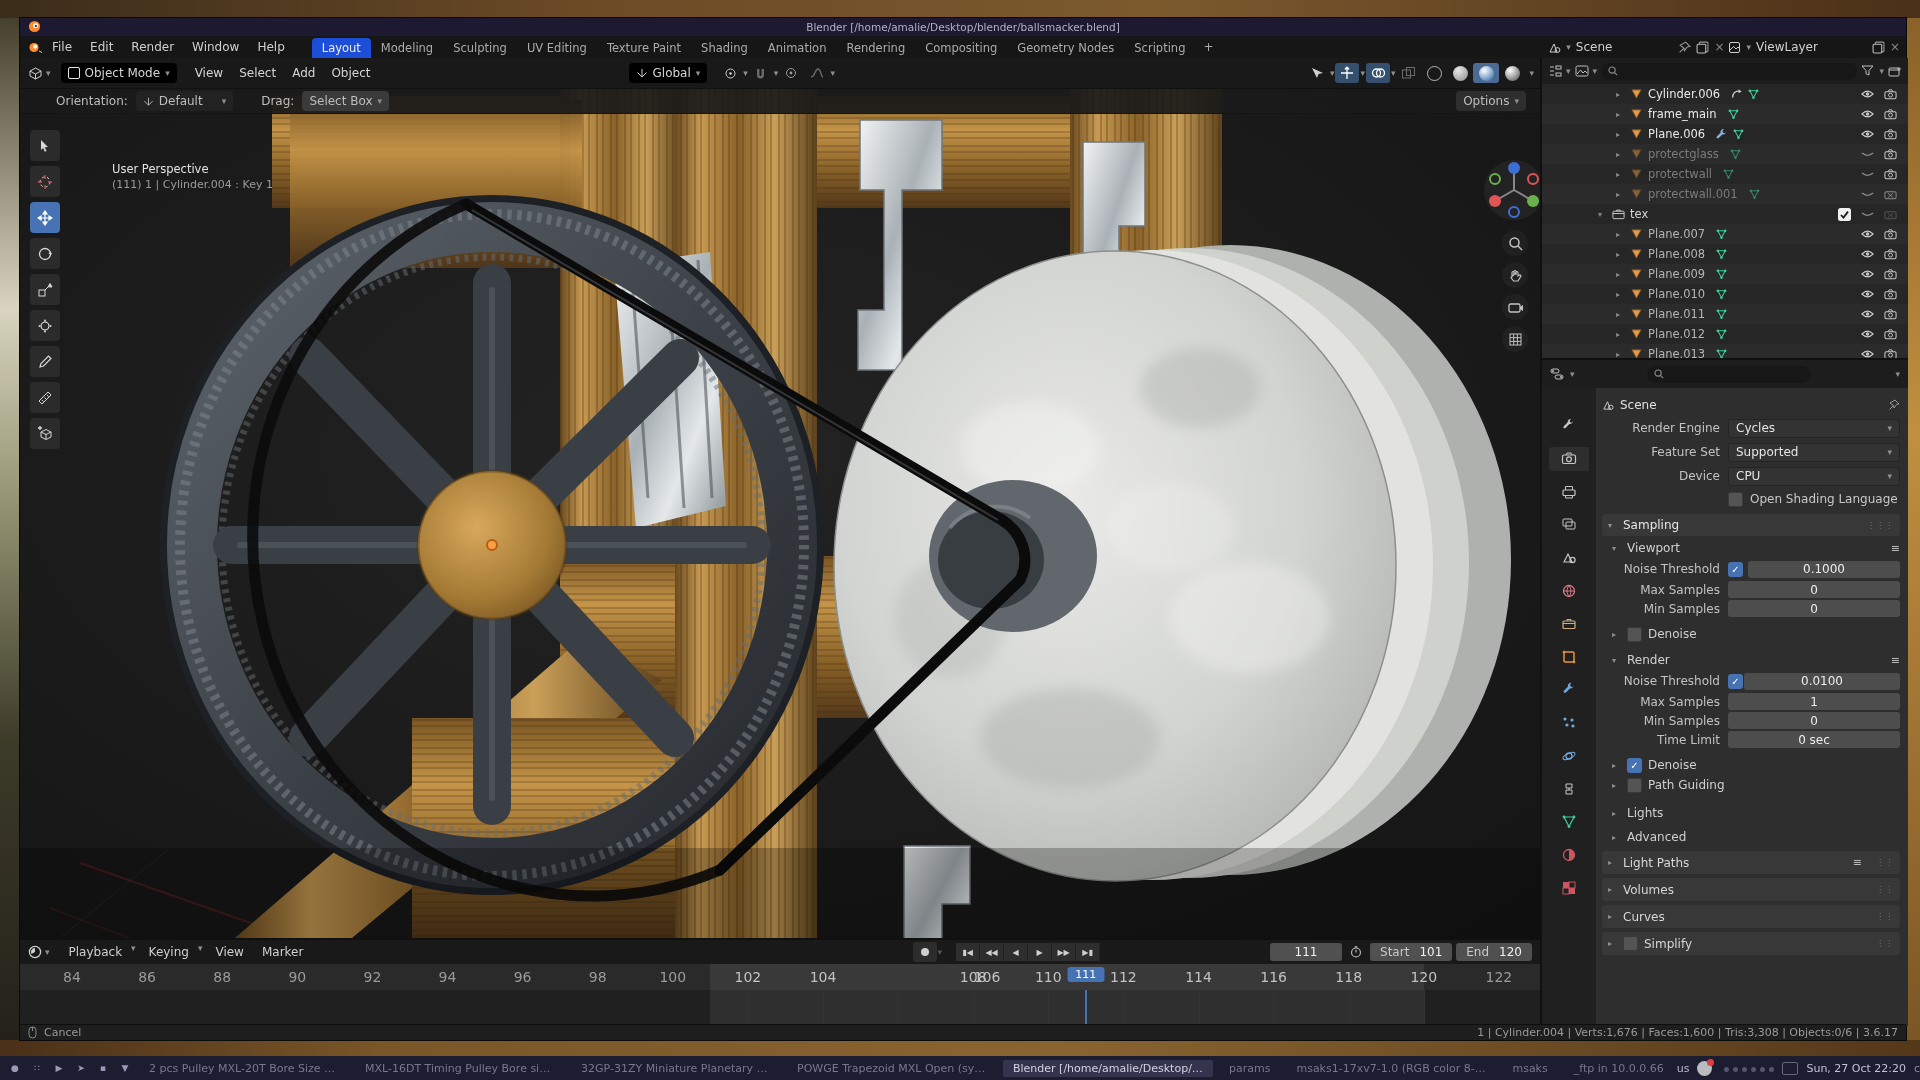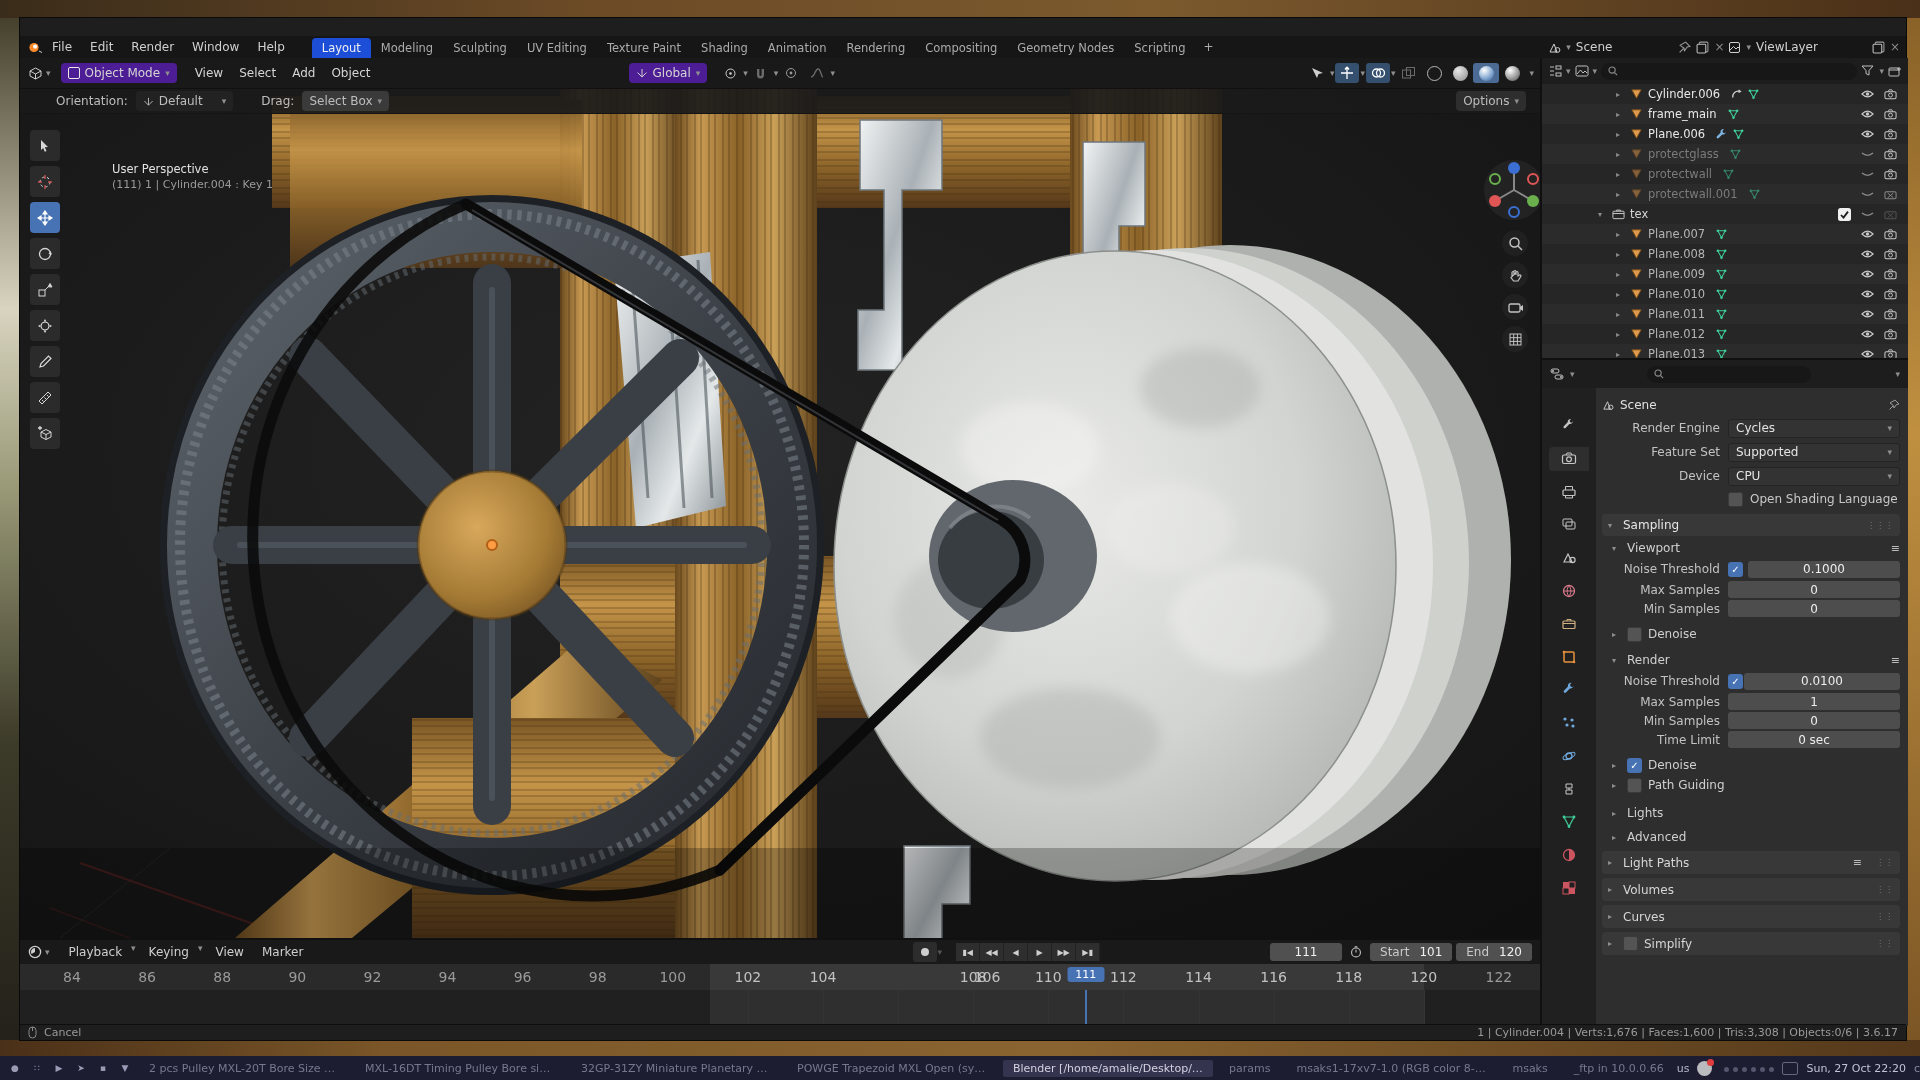--- a/index.html
+++ b/index.html
@@ -36,21 +36,21 @@
   .ws-tab{padding:3px 10px;color:#ababab;font-size:11.5px;border-radius:4px 4px 0 0;}
   .ws-tab.active{background:#1d4ed8;color:#f0f0f0;}
   .ws-plus{padding:3px 8px;color:#ababab;}
   #scene-group{margin-left:auto;display:flex;align-items:center;gap:4px;padding-right:6px;color:#d0d0d0;}
   .sel-pill{display:flex;align-items:center;gap:5px;}
   .mini{color:#8f8f8f;font-size:9px;}
   .mini-ic{width:13px;height:13px;display:inline-flex;}
   
   #vp-header{left:0;top:40px;width:1520px;height:30px;background:#191919;border-bottom:1px solid #101010;
     display:flex;align-items:center;color:#d4d4d4;}
-  .pill{background:#4c1d95;border-radius:4px;display:flex;align-items:center;gap:5px;padding:3px 7px;}
+  .pill{background:#000000;border-radius:4px;display:flex;align-items:center;gap:5px;padding:3px 7px;}
   .hdr-gap{width:10px;}
   .vp-menu{padding:3px 8px;}
   .tog{width:24px;height:20px;border-radius:3px;display:flex;align-items:center;justify-content:center;margin:0 1px;}
   .tog.blue{background:#35506e;}
   .tog.dim{opacity:.5;}
   .sphere{width:15px;height:15px;border-radius:50%;}
   .shade-btn{width:26px;height:20px;display:flex;align-items:center;justify-content:center;border-radius:3px;}
   .shade-btn.active{background:#4b6a94;}
   
   #tool-settings{left:0;top:71px;width:1520px;height:24px;background:rgba(26,26,26,.92);display:flex;align-items:center;
@@ -132,20 +132,30 @@
 <body>
 
 <div id="screen">
   <div id="desk-top" class="desk-strip noi"></div>
   <div id="desk-left" class="desk-strip noi"></div>
   <div id="desk-right" class="desk-strip noi"></div>
   <div id="desk-bottom" class="desk-strip noi"></div>
 
   <div id="bw" class="abs">
 
+    <div id="titlebar" class="abs">
+      <span class="logo">
+        <svg width="13" height="13" viewBox="0 0 13 13">
+            <circle cx="6.5" cy="6.5" r="5.6" fill="#ff8a2a"></circle>
+            <circle cx="7.6" cy="5.6" r="2.5" fill="#fff"></circle>
+            <circle cx="7.9" cy="5.9" r="1.2" fill="#2a4a7a"></circle>
+          </svg>
+      </span>
+      <span>Blender [/home/amalie/Desktop/blender/ballsmacker.blend]</span>
+    </div>
 
     <div id="topbar" class="abs">
       <span style="margin-left:8px">
         <svg width="15" height="11" viewBox="0 0 15 11">
             <circle cx="6" cy="5.5" r="4.6" fill="#ff8a2a"></circle>
             <circle cx="7.2" cy="4.6" r="2.1" fill="#fff"></circle>
             <path d="M11 9 14 10.5" stroke="#ccc"></path>
           </svg>
       </span>
       <span id="topbar-menus" style="display:flex">

